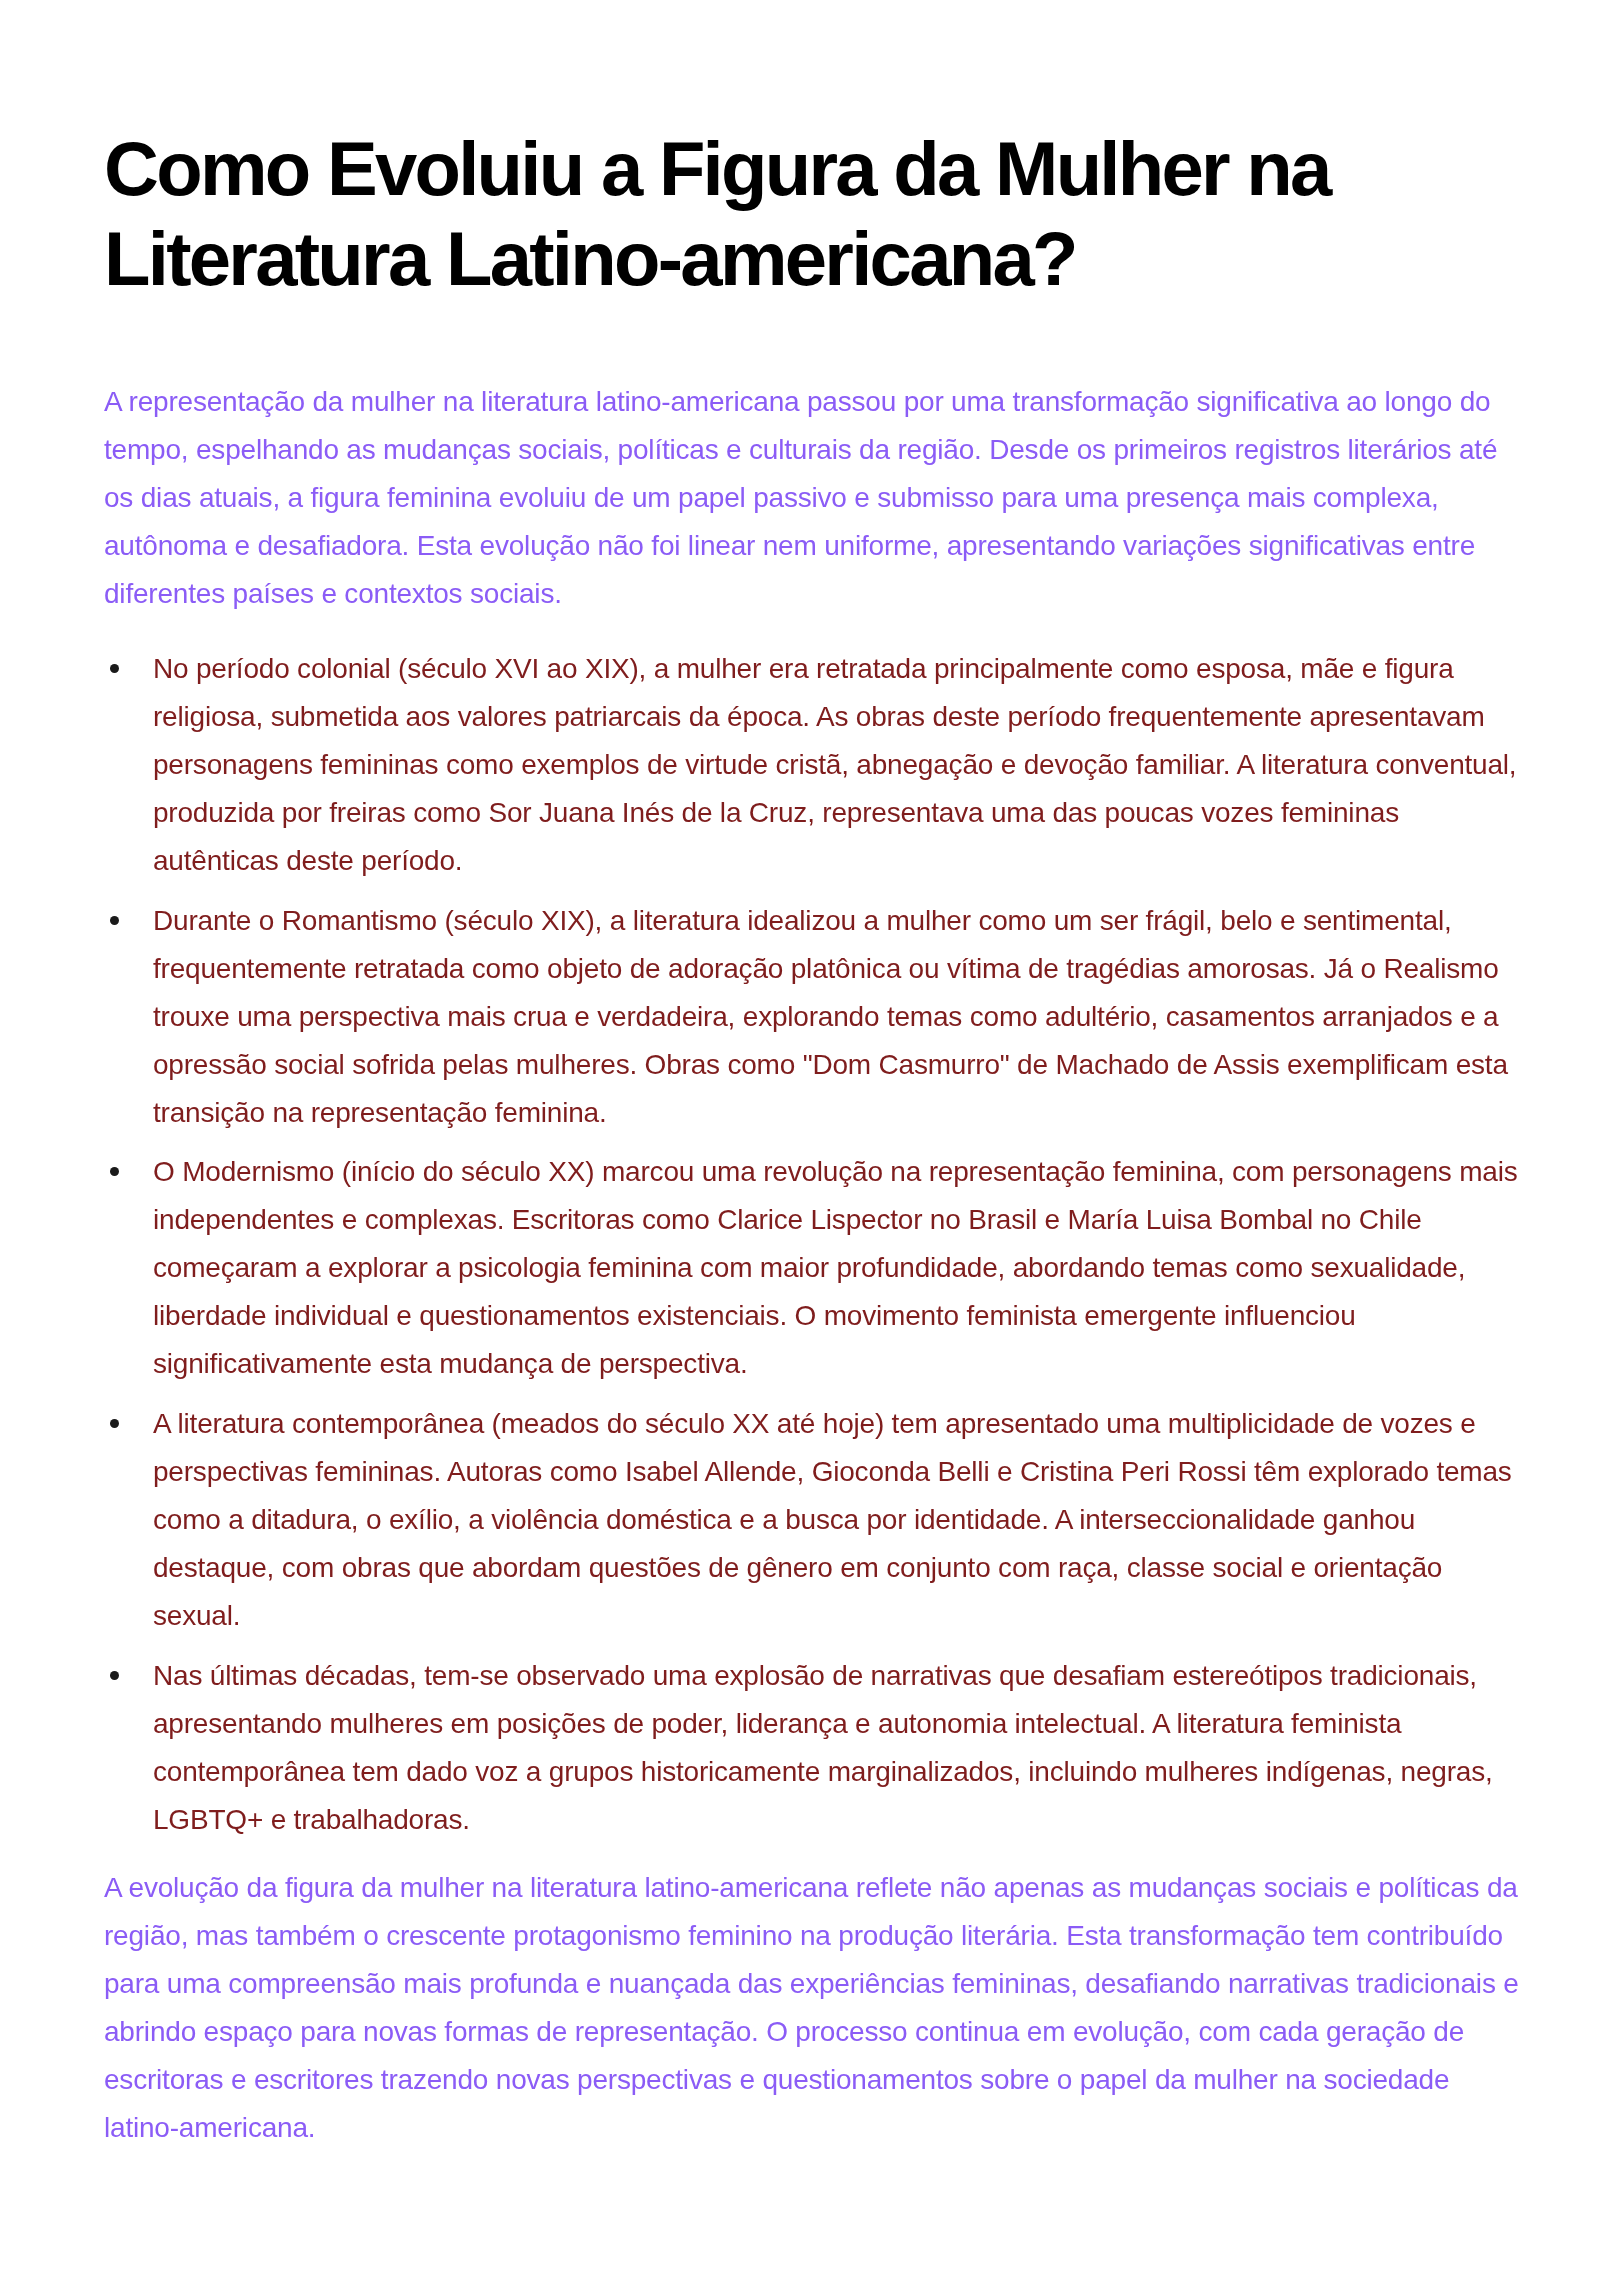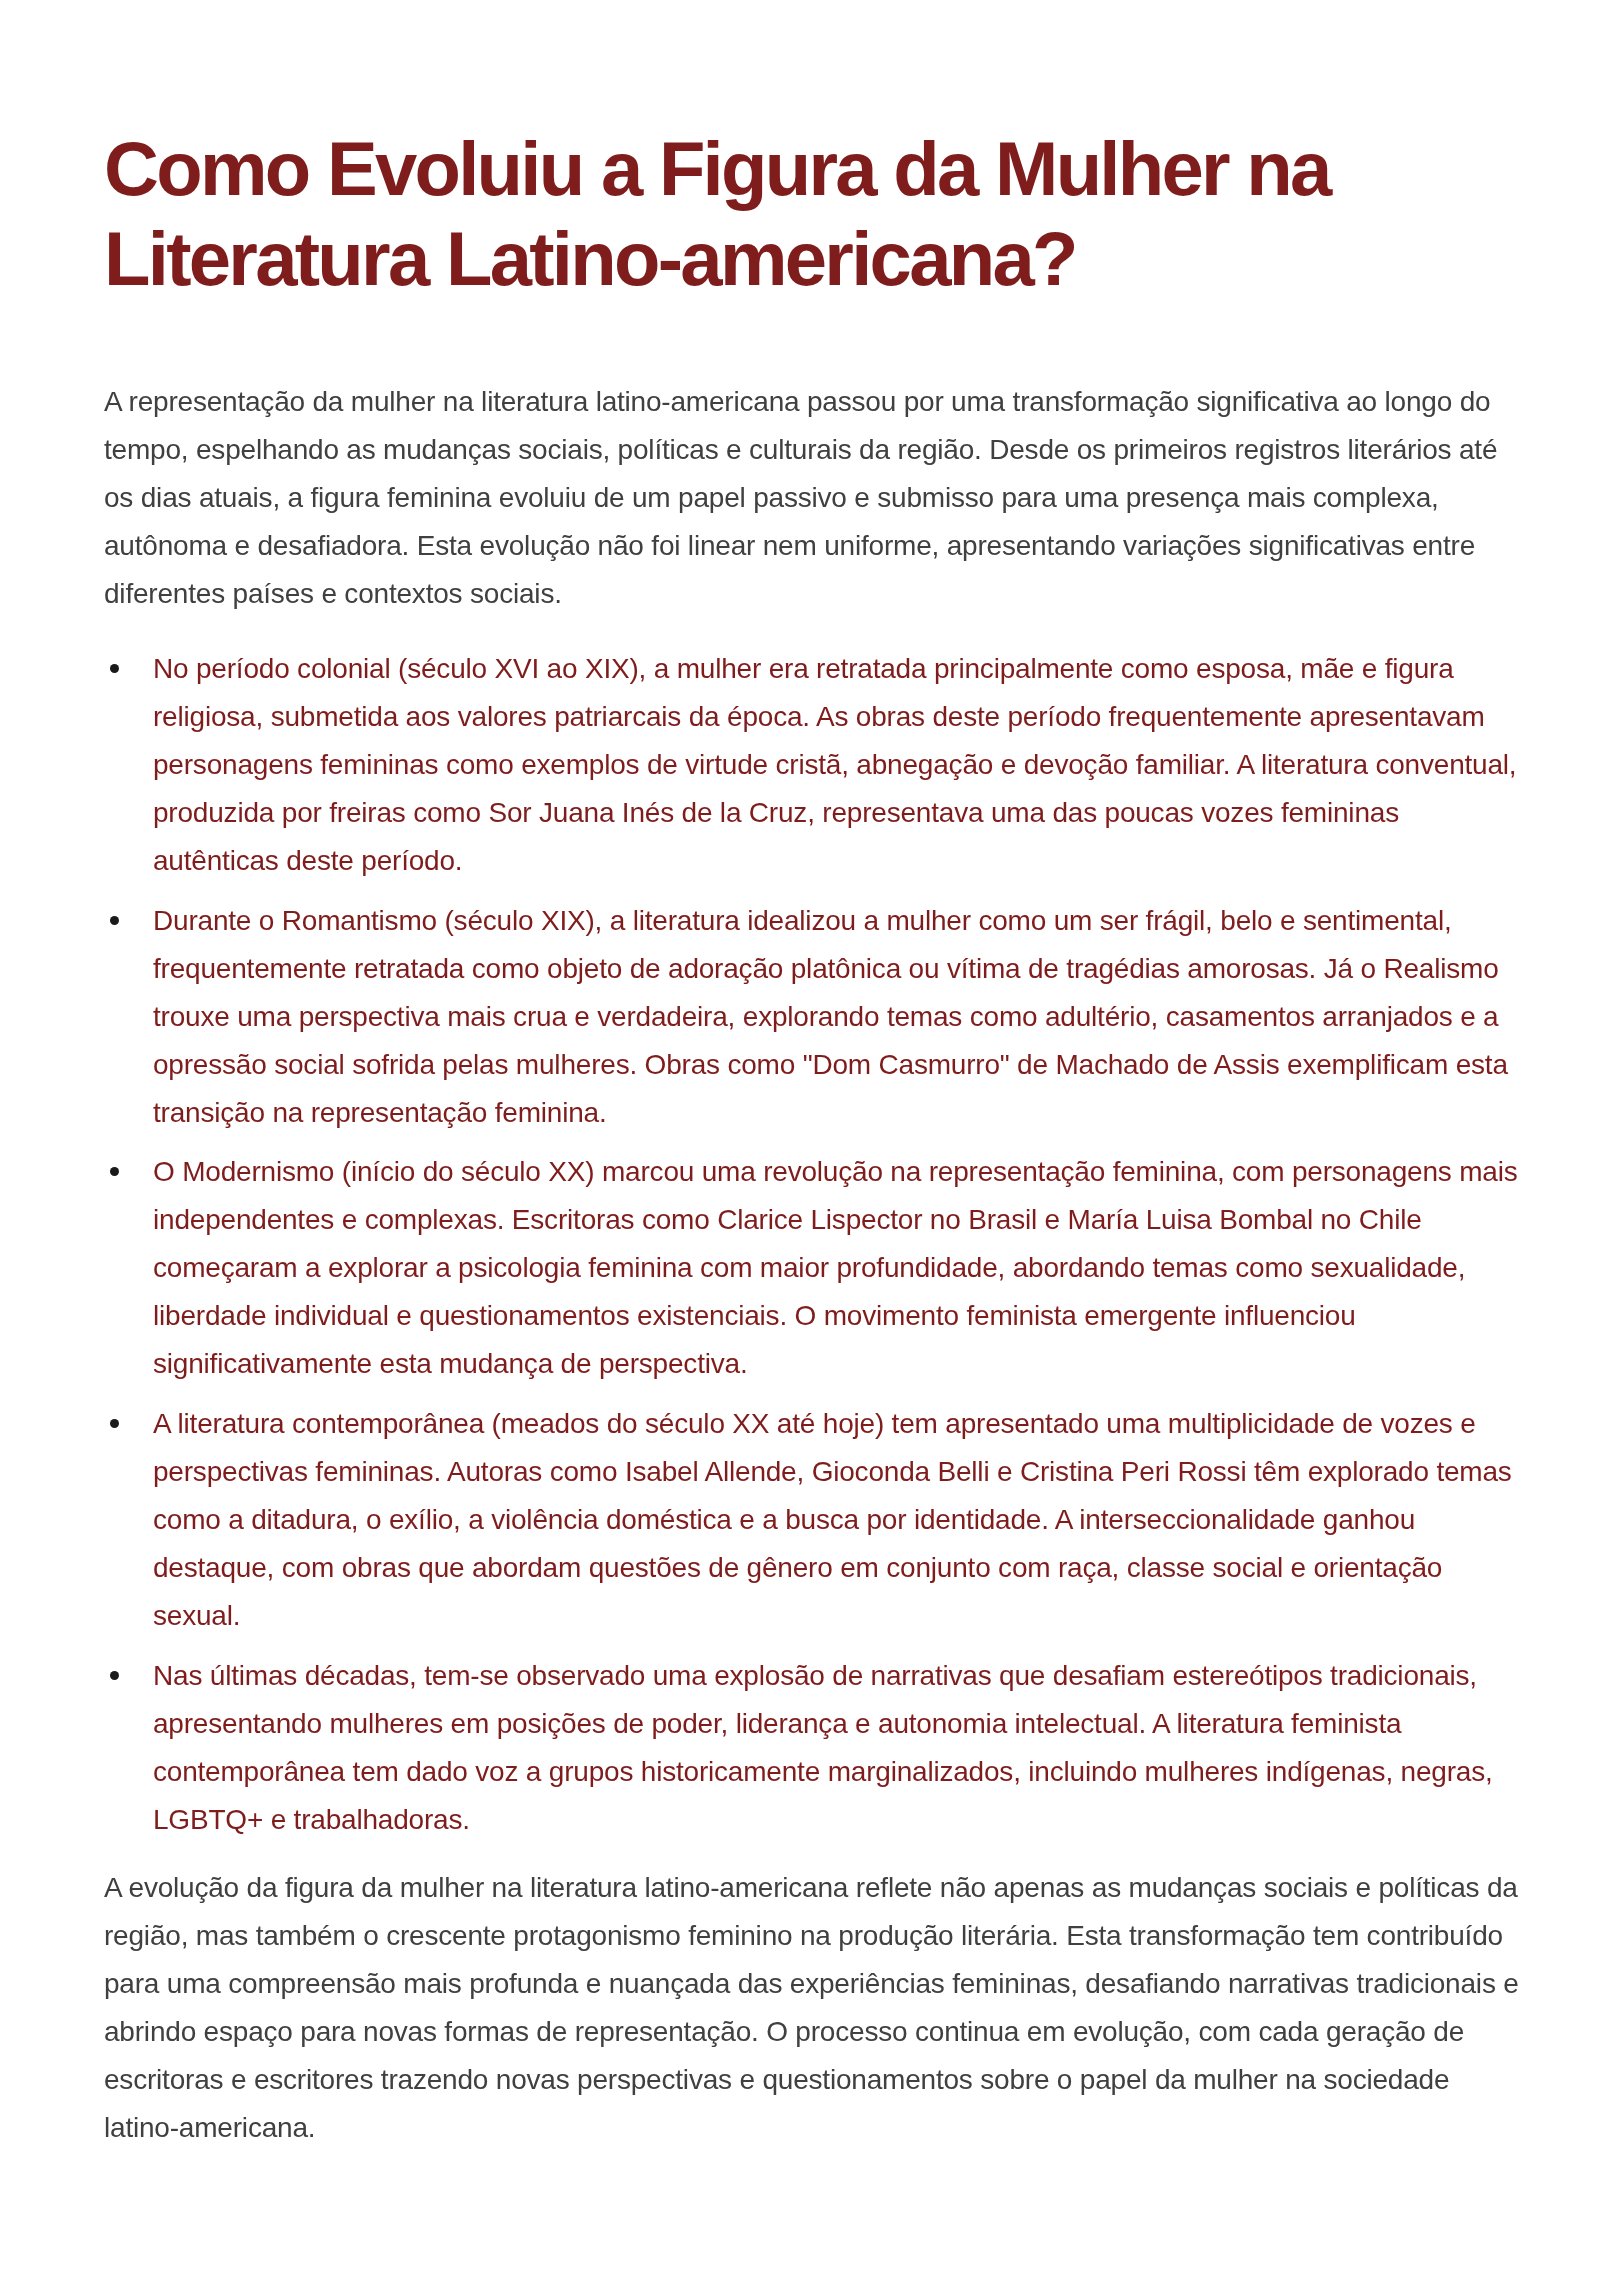--- a/index.html
+++ b/index.html
@@ -21,28 +21,28 @@
       top: 124px;
       width: 1422px;
     }
     h1.title {
       margin: 0;
       font-family: "Liberation Sans", "DejaVu Sans", sans-serif;
       font-weight: 700;
       font-size: 76px;
       line-height: 90px;
       letter-spacing: -2.7px;
-      color: #7f1d1d;
+      color: #000000;
     }
     p.para {
       margin: 0;
       font-size: 28px;
       line-height: 48px;
       letter-spacing: -0.2px;
-      color: #404040;
+      color: #8b5cf6;
     }
     p.intro {
       margin-top: 74px;
     }
     ul.bullets {
       list-style: none;
       margin: 27px 0 0 0;
       padding: 0;
     }
     ul.bullets li {

